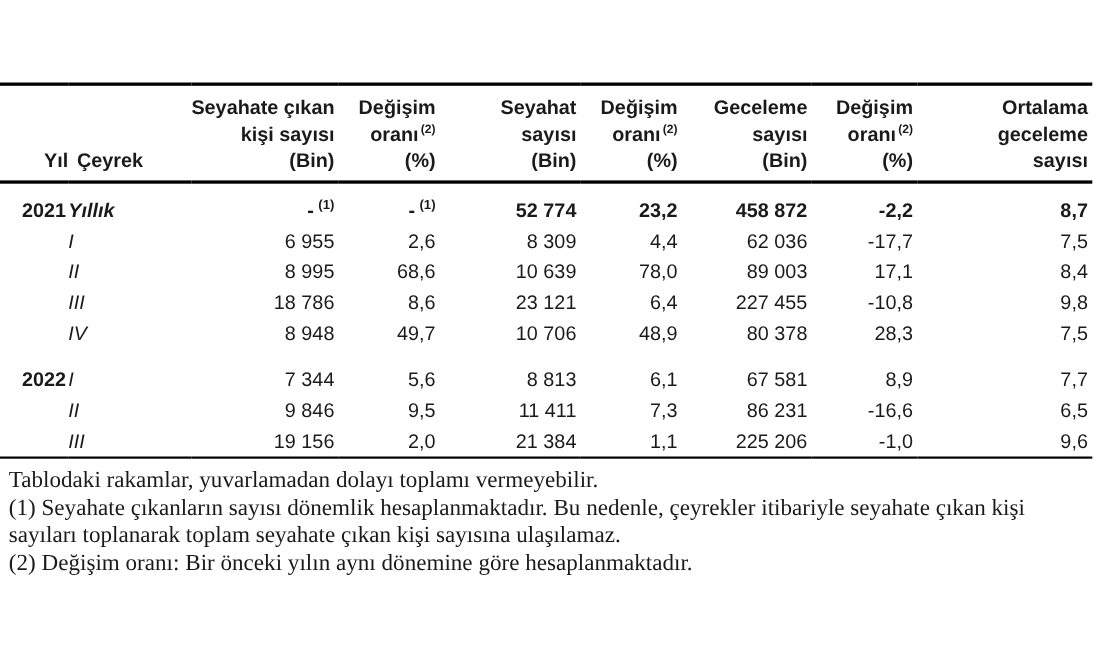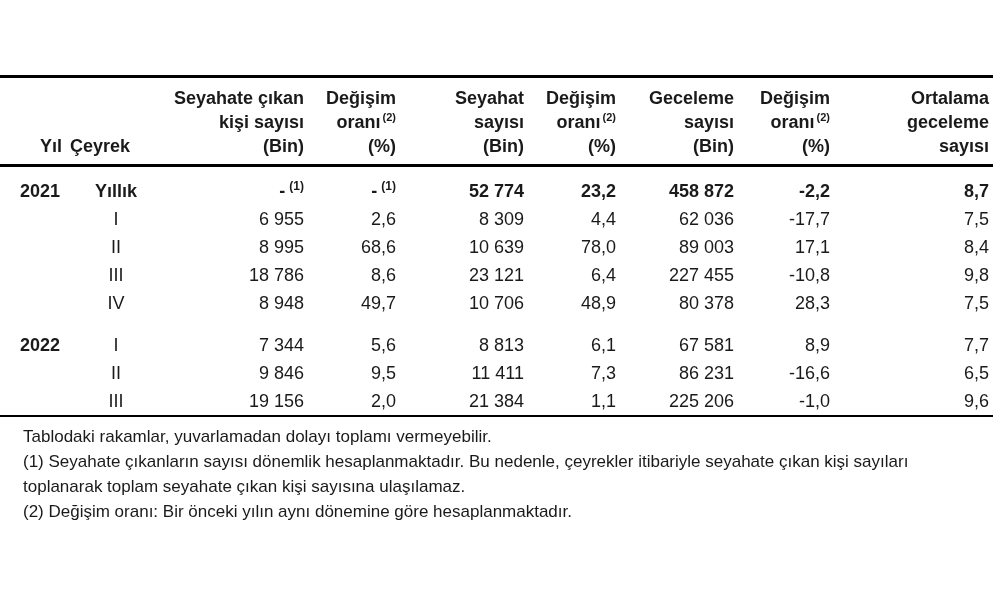--- a/index.html
+++ b/index.html
@@ -57,41 +57,43 @@
     text-align: right;
     vertical-align: middle;
     white-space: nowrap;
   }
   td.year {
     text-align: center;
     padding-left: 20px;
     font-weight: bold;
   }
   td.quarter {
-    text-align: center;
+    text-align: left;
     padding-left: 0;
+    font-style: italic;
   }
   tr.row-annual td {
     padding-top: 10px;
     font-weight: bold;
   }
   tr.group-start td {
     padding-top: 14px;
   }
   .c-sup {
     font-size: 12px;
     font-weight: bold;
     margin-left: 4px;
     vertical-align: super;
     line-height: 0;
   }
   .footnotes {
-    padding: 7px 45px 0 23px;
-    font-size: 17px;
+    padding: 7px 45px 0 8px;
+    font-size: 21px;
     line-height: 25px;
+    font-family: Liberation Serif, serif;
   }
   .footnotes p {
     margin: 0;
   }
 </style>
 </head>
 <body>
 
 <div class="page">
 

